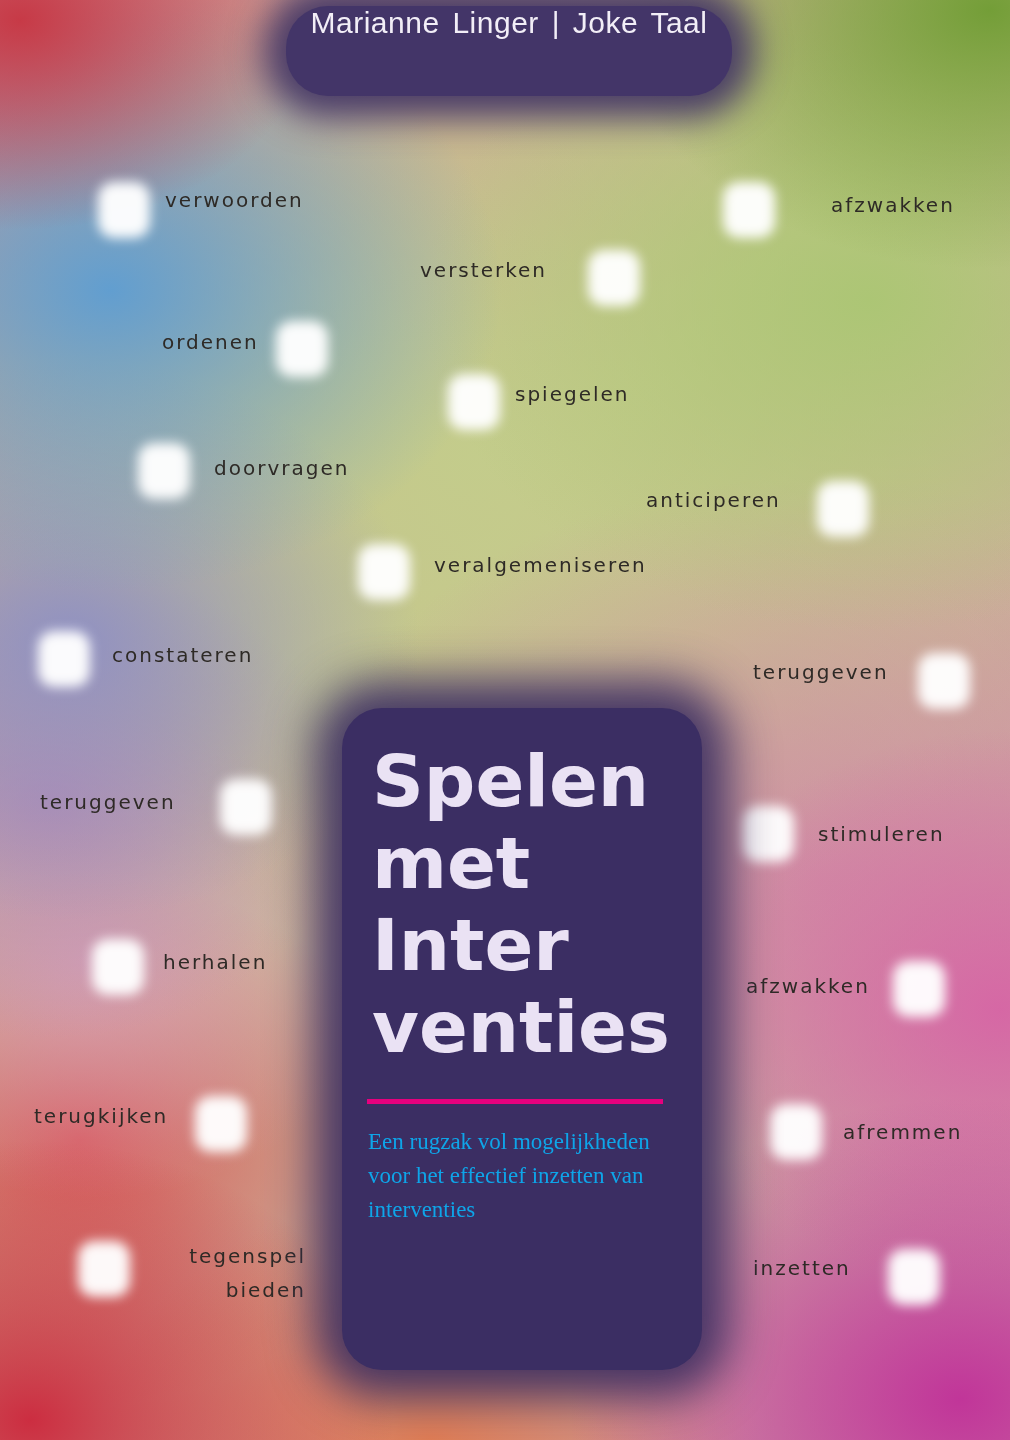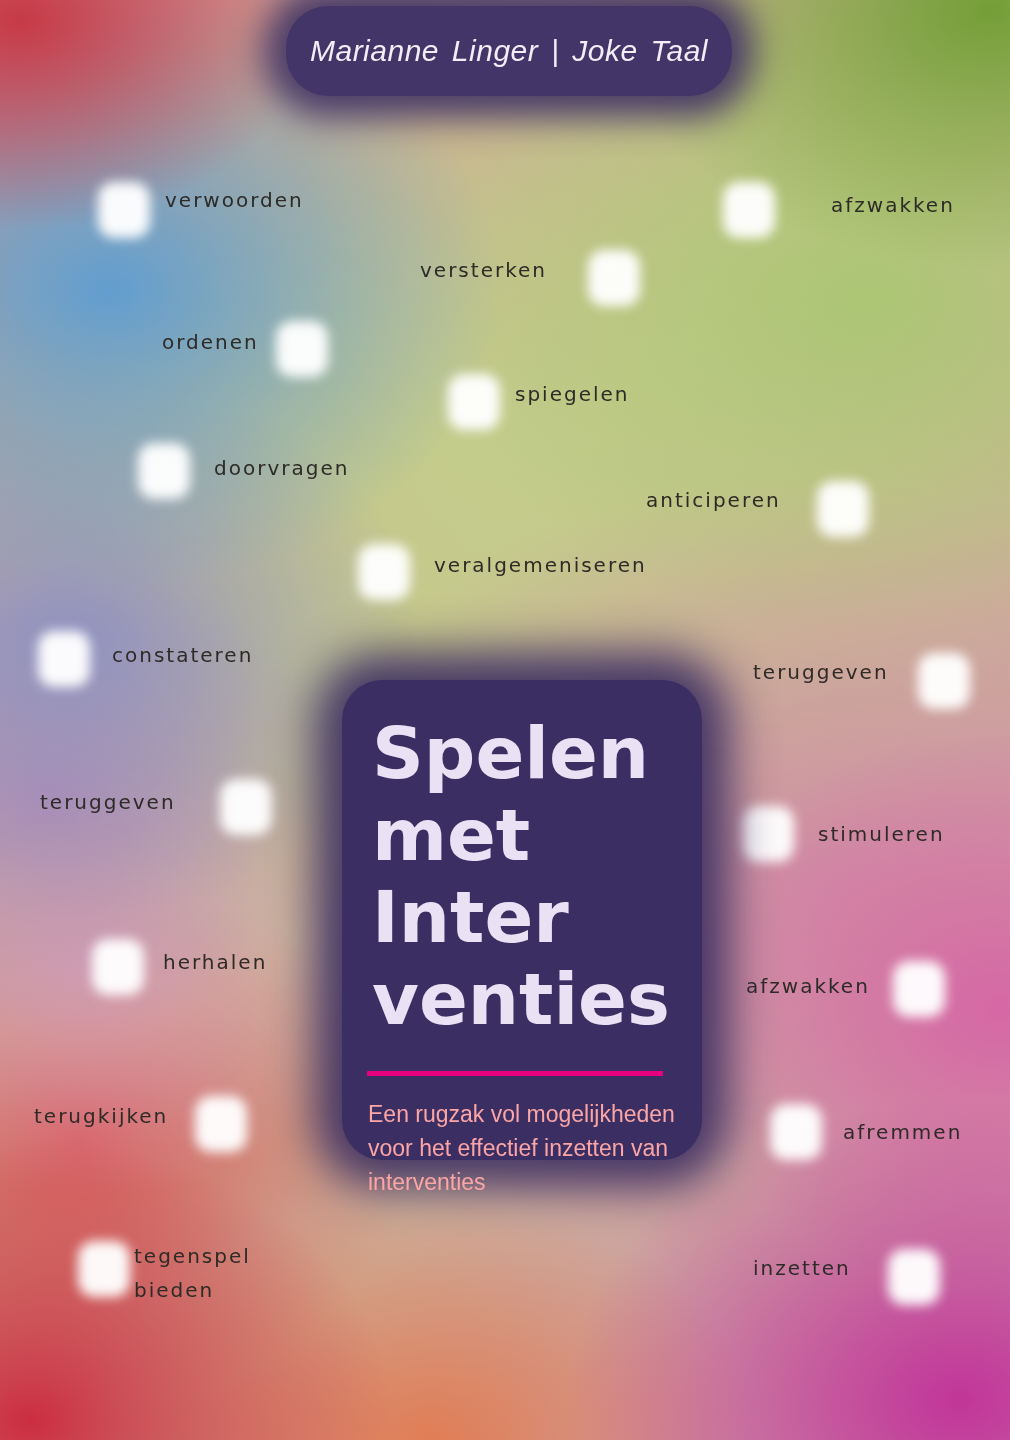--- a/index.html
+++ b/index.html
@@ -31,52 +31,52 @@
   .sq {
     position:absolute; width:52px; height:56px; border-radius:16px;
     background:rgba(255,255,255,0.96); filter:blur(6px);
   }
   
   .word {
     position:absolute; font-size:20px; letter-spacing:2px;
     color:#2e2a26; white-space:nowrap;
   }
   .word.two-line {
-    width:172px; text-align:left; white-space:normal; line-height:34px;
+    width:172px; text-align:right; white-space:normal; line-height:34px;
   }
   
   .badge {
     position:absolute; left:286px; top:6px; width:446px; height:90px;
     background:#433568; border-radius:42px;
     box-shadow:0 0 34px 22px rgba(64,51,100,0.92);
-    display:flex; align-items:center; justify-content:center;font-style:italic;
+    display:flex; align-items:flex-start; justify-content:center;
   }
   .badge-text {
     font-family:"Liberation Sans", sans-serif;
     font-size:30px; color:#f2eef7; letter-spacing:0.5px; word-spacing:4px;
   }
   
   .panel {
-    position:absolute; left:342px; top:680px; width:360px; height:480px;
+    position:absolute; left:342px; top:708px; width:360px; height:662px;
     background:#3b2e63; border-radius:40px;
     box-shadow:0 0 45px 28px rgba(59,46,97,0.92);
   }
   .title {
     position:absolute; left:30px; top:32px;
     font-size:72px; font-weight:bold; line-height:82px;
     color:#eae2f4; letter-spacing:0;
   }
   .accent-line {
     position:absolute; left:25px; top:391px; width:296px; height:5px;
     background:#e6007e;
   }
   .subtitle {
     position:absolute; left:26px; top:417px;
-    font-family:Liberation Sans, sans-serif;
-    font-size:23px; line-height:34px; color:#fca5a5; white-space:nowrap;
+    font-family:Liberation Serif, serif;
+    font-size:23px; line-height:34px; color:#0ea5e9; white-space:nowrap;
   }
 </style>
 </head>
 <body>
 
 <div class="canvas">
   <div class="bg"></div>
 
   <div class="sq" style="left:98px;top:182px"></div>
   <div class="sq" style="left:723px;top:182px"></div>

